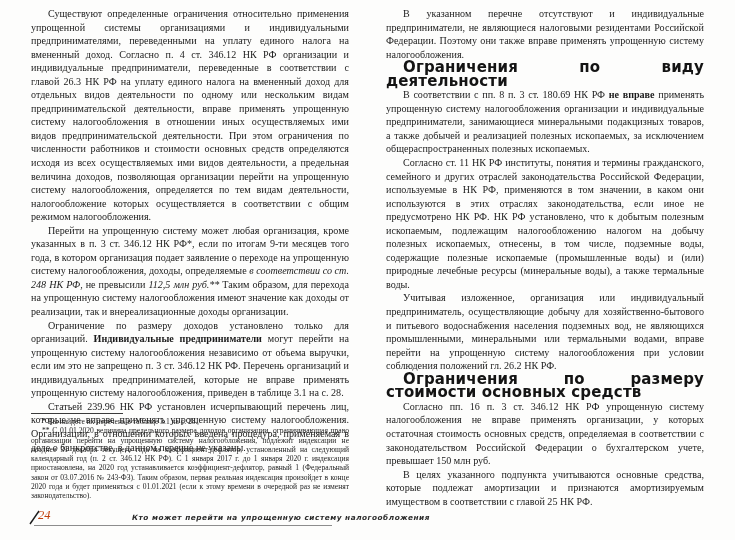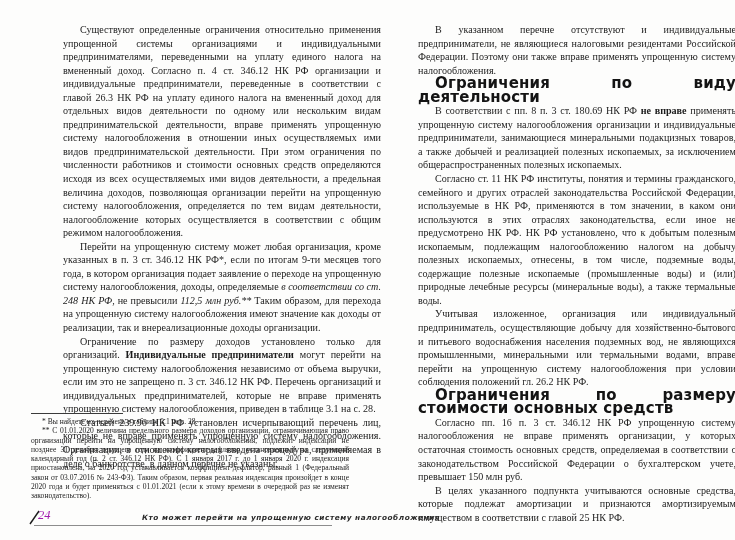--- a/index.html
+++ b/index.html
@@ -11,26 +11,25 @@
     position: relative;
     width: 735px;
     height: 540px;
     background: #fdfdfc;
     overflow: hidden;
     font-family: "Liberation Serif", "DejaVu Serif", serif;
     color: #1b1b1b;
   }
   .col {
     position: absolute;
-    top: 23px;
+    top: 7px;
     width: 318px;
     text-align: justify;
     font-size: 10.1px;
     line-height: 13.55px;
-    margin-left: 32px;
   }
   .col-left  { left: 31px; }
   .col-right { left: 386px; }
 
   .col p {
     margin: 0;
     text-indent: 17px;
     text-align: justify;
     text-justify: inter-word;
     hyphens: auto;
@@ -98,38 +97,38 @@
   }
   .footer-left .footer-rule  { width: 298px; left: 10px; }
   .footer-right .footer-rule { width: 265px; left: 3px; }
 
   .folio {
     position: absolute;
     bottom: 3px;
     font-family: "Liberation Serif", "DejaVu Serif", serif;
     font-style: italic;
     font-size: 12.5px;
-    color: #a21caf;
+    color: #c2410c;
   }
   .folio-left  { left: 14px; }
   .folio-right { right: 36px; }
 
   .slash {
     position: absolute;
     bottom: 1px;
     width: 12px;
     height: 15px;
   }
   .slash svg { display: block; }
   .slash-left  { left: 5px; }
   .slash-right { right: 22px; }
 
   .running-head {
     position: absolute;
-    left: 118px;
+    left: 108px;
     bottom: 4px;
     font-family: "DejaVu Sans", "Liberation Sans", sans-serif;
     font-style: italic;
     font-weight: bold;
     font-size: 7.3px;
     letter-spacing: 0.55px;
     color: #2a2a2a;
     white-space: nowrap;
   }
 

